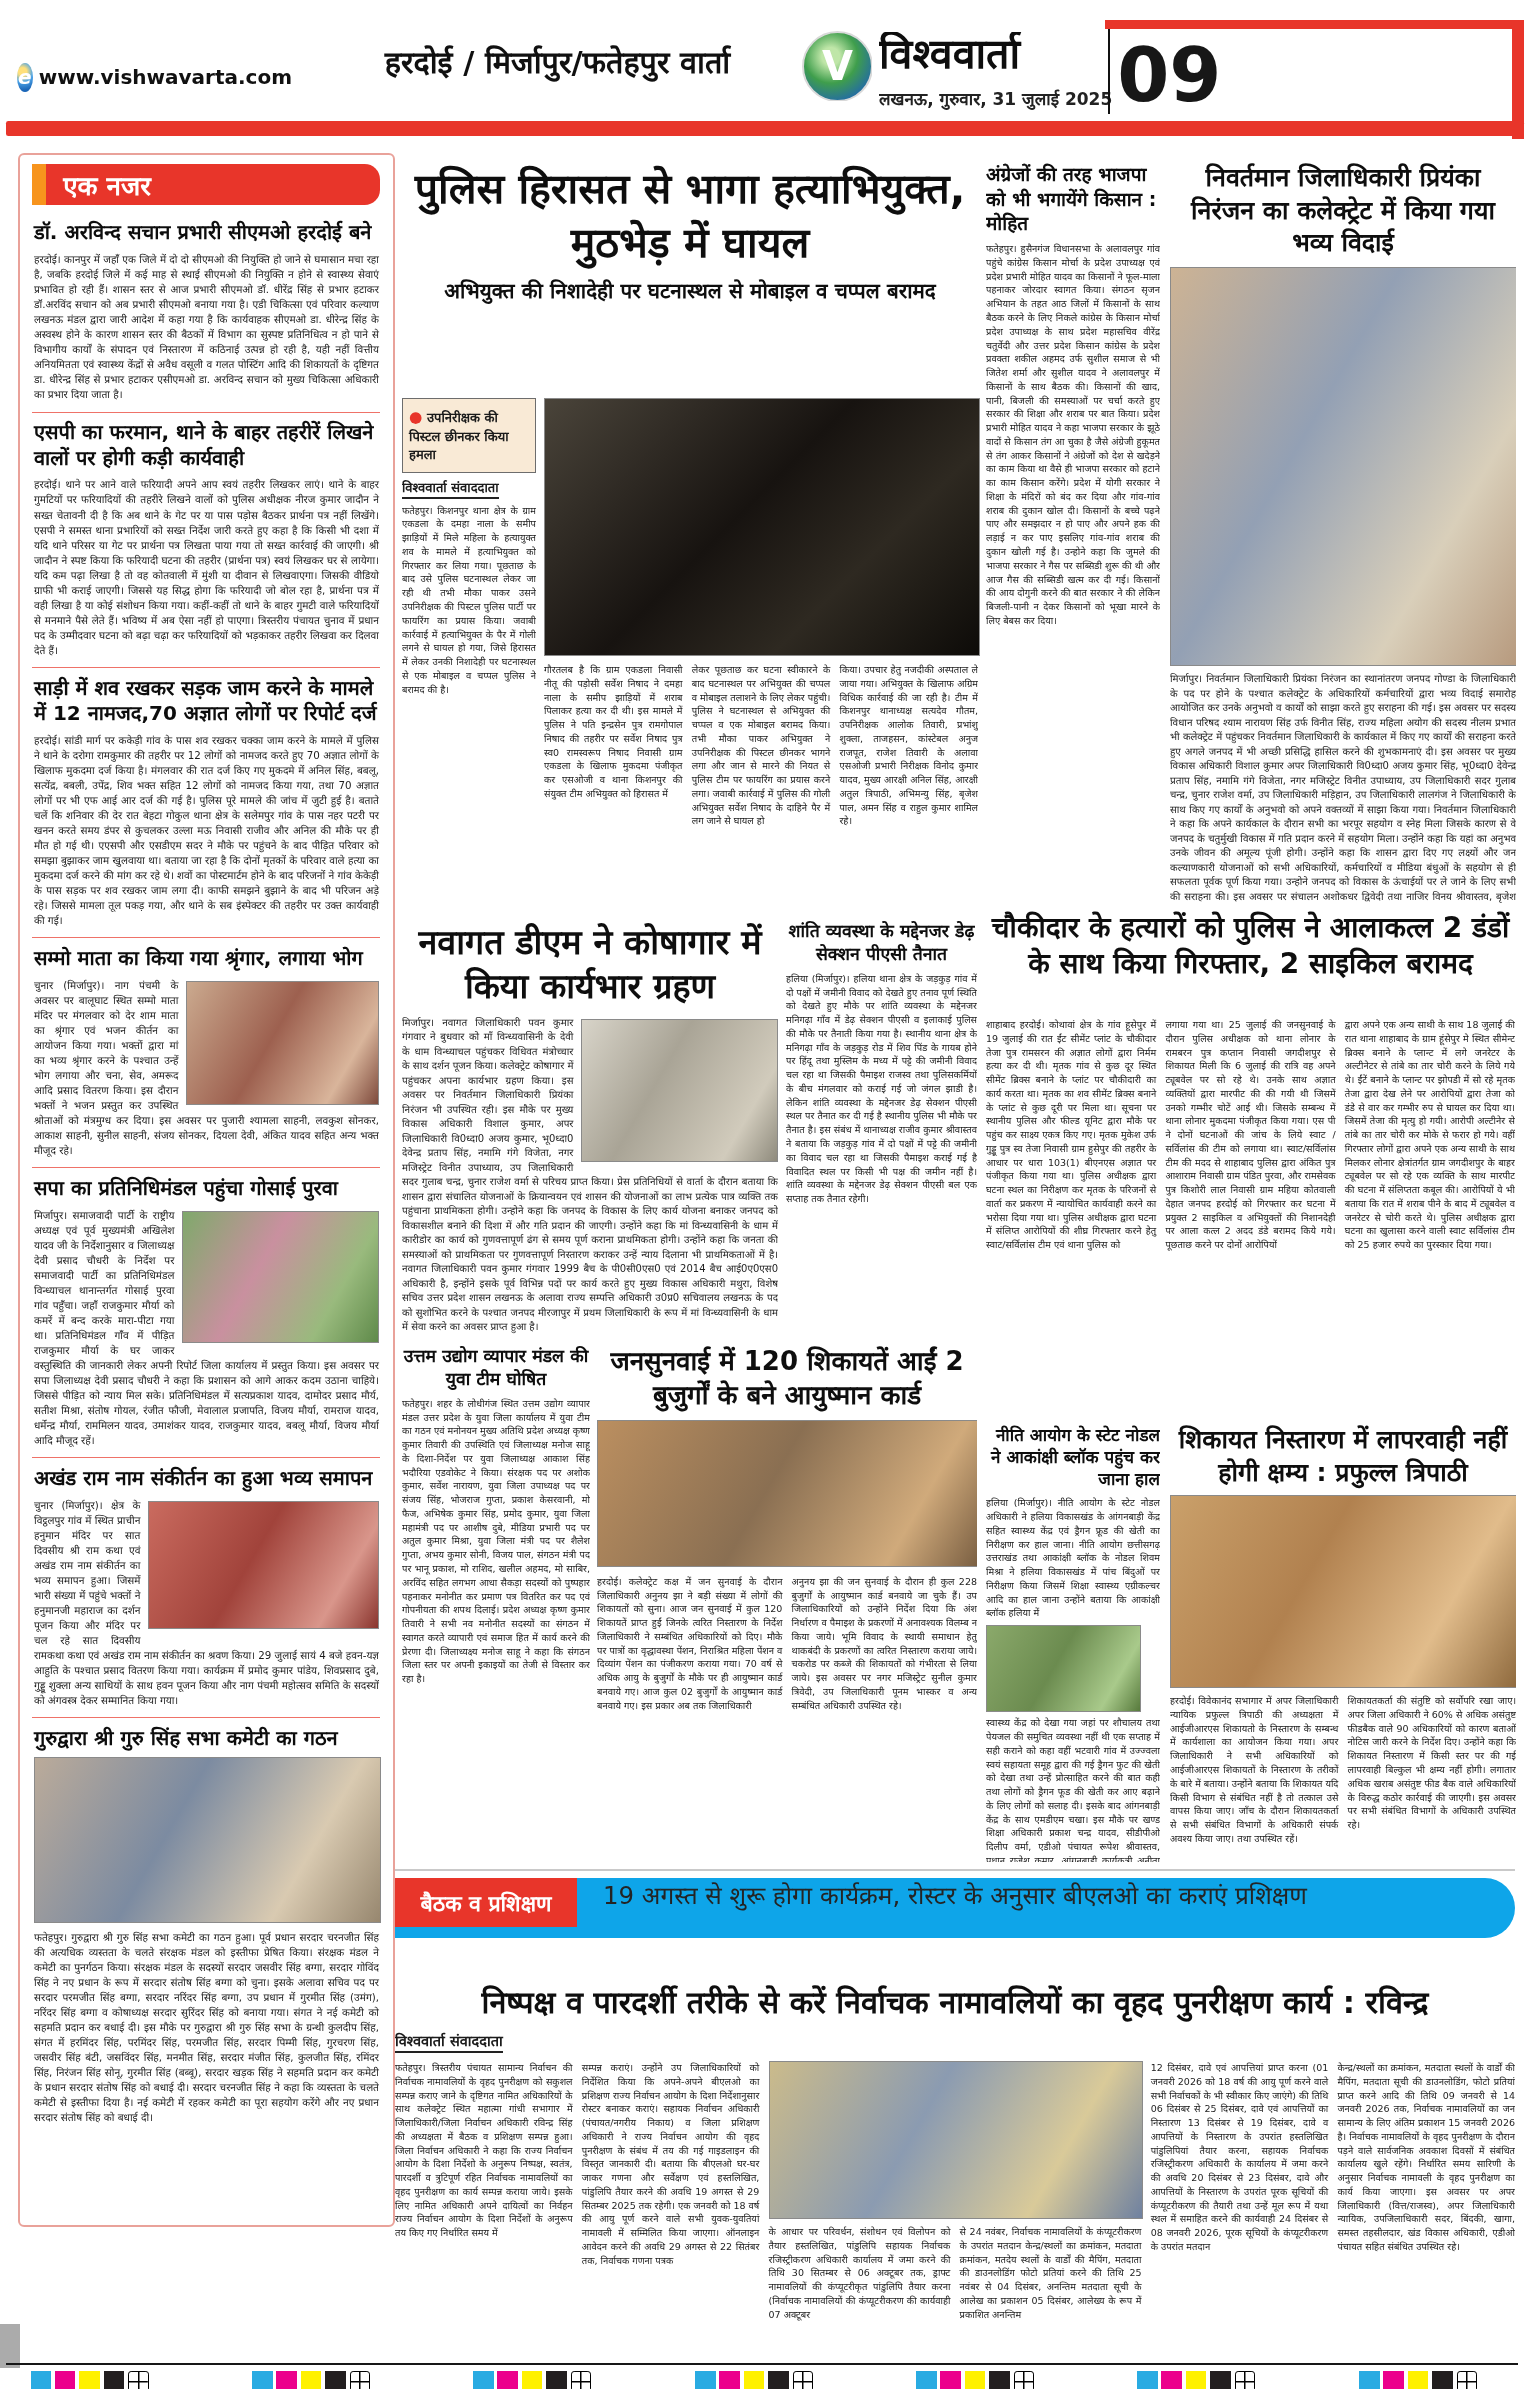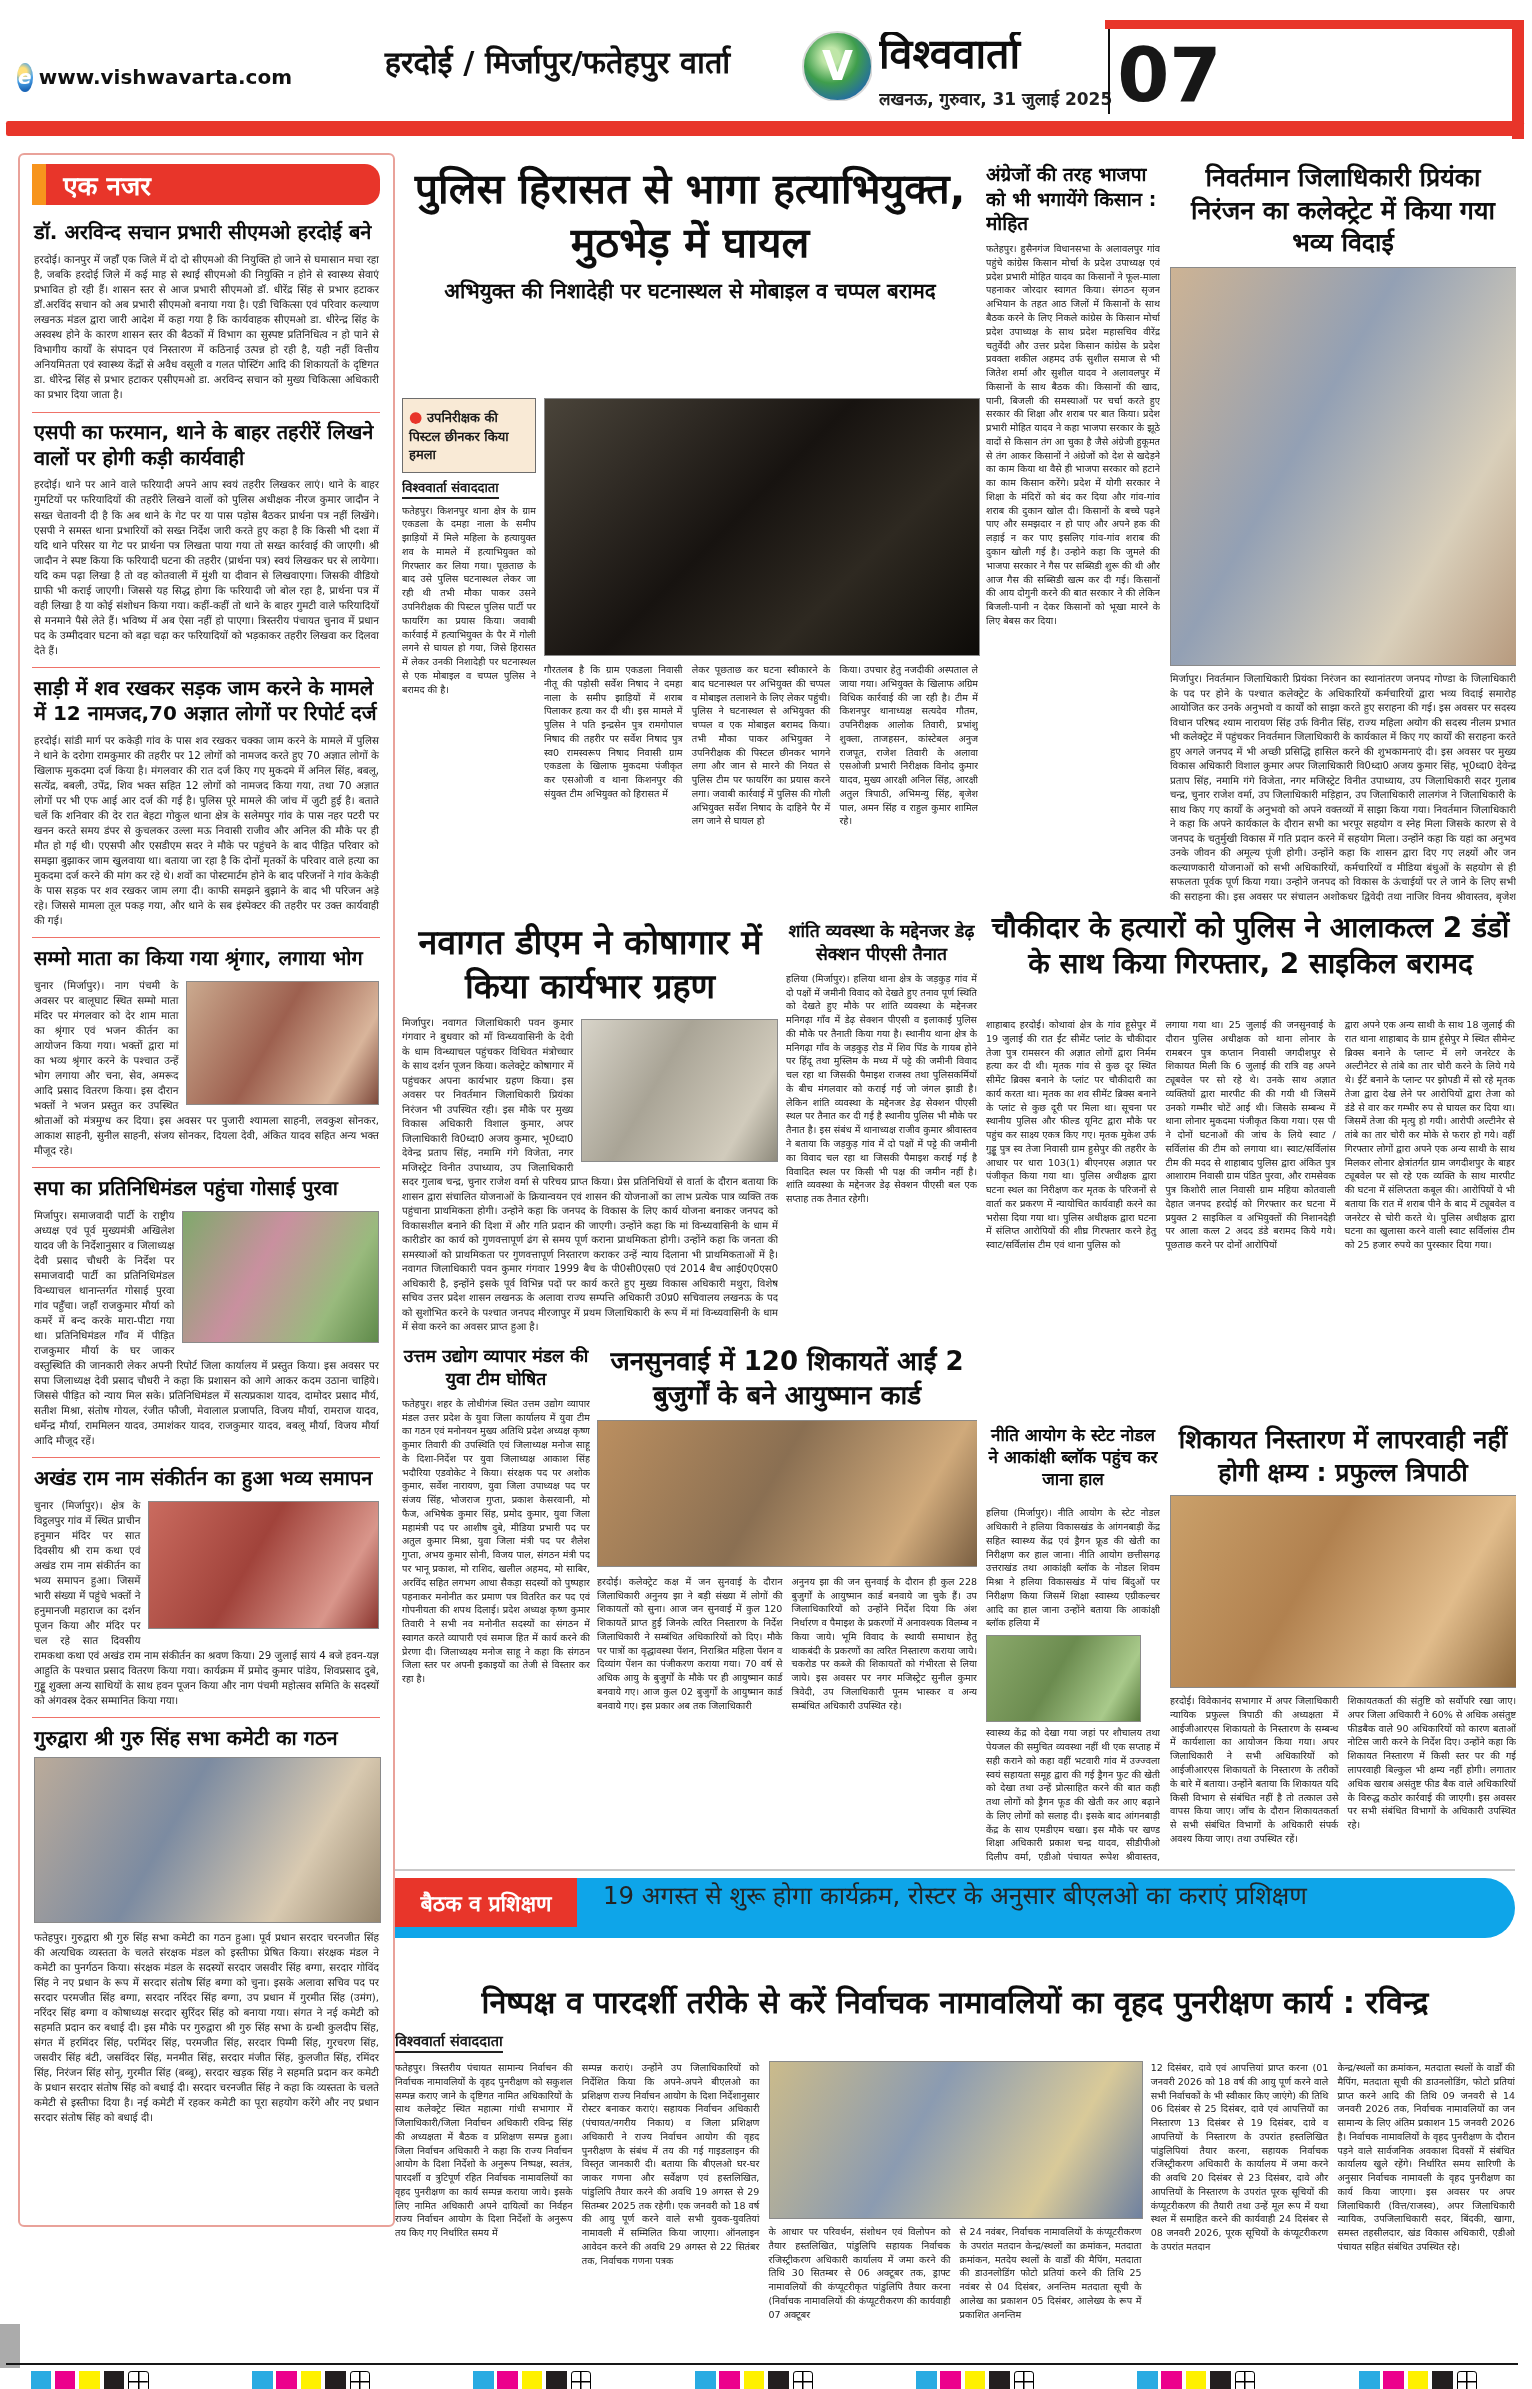--- a/index.html
+++ b/index.html
@@ -92,21 +92,21 @@
   <div class="abs section-title" style="left:344px;top:40px;width:427px;height:53px;">हरदोई / मिर्जापुर/फतेहपुर वार्ता</div>
   <div class="abs" style="left:802px;top:30.5px;width:70px;height:70px;">
     <div class="logo-circle">
         <span>V</span>
       </div>
   </div>
   <div class="abs masthead" style="left:879px;top:32px;width:229px;height:50px;">विश्ववार्ता</div>
   <div class="abs edition" style="left:879px;top:87px;width:237px;height:24.4px;">लखनऊ,  गुरुवार, 31 जुलाई 2025</div>
   <div class="abs vline" style="left:1108px;top:29px;width:2.3px;height:85px;"></div>
   <div class="abs pageno-frame" style="left:1105px;top:20px;width:407px;height:110px;">
-    <div class="pageno" style="position:absolute;left:12.2px;top:9.2px;">07</div>
+    <div class="pageno" style="position:absolute;left:12.2px;top:9.2px;">09</div>
   </div>
   <div class="abs redbar" style="left:6.1px;top:121px;width:1518px;height:15.3px;"></div>
 
   <div class="abs ek-box" style="left:18.3px;top:153px;width:348px;height:2052px;">
     <div class="ek-head">
       <div class="tab-orange"></div>
       <div class="tab-red">
           <span>एक नजर</span>
         </div>
     </div>
@@ -202,21 +202,21 @@
   </div>
 
   <div class="abs hl ctr" style="left:986px;top:910px;width:529px;height:101px;font-size:28px;line-height:1.3;">चौकीदार के हत्यारों को पुलिस ने आलाकत्ल 2 डंडों के साथ किया गिरफ्तार, 2 साइकिल बरामद</div>
   <div class="abs cols" style="left:986px;top:1018px;width:529px;height:397px;">
     <p class="col body" style="font-size:9.5px;">शाहाबाद हरदोई। कोथावां क्षेत्र के गांव हूसेपुर में 19 जुलाई की रात ईंट सीमेंट प्लांट के चौकीदार तेजा पुत्र रामसरन की अज्ञात लोगों द्वारा निर्मम हत्या कर दी थी। मृतक गांव से कुछ दूर स्थित सीमेंट ब्रिक्स बनाने के प्लांट पर चौकीदारी का कार्य करता था। मृतक का शव सीमेंट ब्रिक्स बनाने के प्लांट से कुछ दूरी पर मिला था। सूचना पर स्थानीय पुलिस और फील्ड यूनिट द्वारा मौके पर पहुंच कर साक्ष्य एकत्र किए गए। मृतक मुकेश उर्फ गुड्डू पुत्र स्व तेजा निवासी ग्राम हुसेपुर की तहरीर के आधार पर धारा 103(1) बीएनएस अज्ञात पर पंजीकृत किया गया था। पुलिस अधीक्षक द्वारा घटना स्थल का निरीक्षण कर मृतक के परिजनों से वार्ता कर प्रकरण में न्यायोचित कार्यवाही करने का भरोसा दिया गया था। पुलिस अधीक्षक द्वारा घटना में संलिप्त आरोपियों की शीघ्र गिरफ्तार करने हेतु स्वाट/सर्विलांस टीम एवं थाना पुलिस को</p>
     <p class="col body" style="font-size:9.5px;">लगाया गया था। 25 जुलाई की जनसुनवाई के दौरान पुलिस अधीक्षक को थाना लोनार के रामबरन पुत्र कप्तान निवासी जगदीशपुर से शिकायत मिली कि 6 जुलाई की रात्रि वह अपने ट्यूबवेल पर सो रहे थे। उनके साथ अज्ञात व्यक्तियों द्वारा मारपीट की की गयी थी जिसमें उनको गम्भीर चोटें आई थी। जिसके सम्बन्ध में थाना लोनार मुकदमा पंजीकृत किया गया। एस पी ने दोनों घटनाओं की जांच के लिये स्वाट / सर्विलांस की टीम को लगाया था। स्वाट/सर्विलांस टीम की मदद से शाहाबाद पुलिस द्वारा अंकित पुत्र आशाराम निवासी ग्राम पंडित पुरवा, और रामसेवक पुत्र किशोरी लाल निवासी ग्राम महिया कोतवाली देहात जनपद हरदोई को गिरफ्तार कर घटना में प्रयुक्त 2 साइकिल व अभियुक्तों की निशानदेही पर आला कत्ल 2 अदद डंडे बरामद किये गये। पूछताछ करने पर दोनों आरोपियों</p>
     <p class="col body" style="font-size:9.5px;">द्वारा अपने एक अन्य साथी के साथ 18 जुलाई की रात थाना शाहाबाद के ग्राम हूंसेपुर मे स्थित सीमेन्ट ब्रिक्स बनाने के प्लान्ट में लगे जनरेटर के अल्टीनेटर से तांबे का तार चोरी करने के लिये गये थे। ईंटें बनाने के प्लान्ट पर झोपडी में सो रहे मृतक तेजा द्वारा देख लेने पर आरोपियों द्वारा तेजा को डंडे से वार कर गम्भीर रुप से घायल कर दिया था। जिसमें तेजा की मृत्यु हो गयी। आरोपी अल्टीनेर से तांबे का तार चोरी कर मोके से फरार हो गये। वहीं गिरफ्तार लोगों द्वारा अपने एक अन्य साथी के साथ मिलकर लोनार क्षेत्रांतर्गत ग्राम जगदीशपुर के बाहर ट्यूबवेल पर सो रहे एक व्यक्ति के साथ मारपीट की घटना में संलिप्तता कबूल की। आरोपियों ये भी बताया कि रात में शराब पीने के बाद में ट्यूबवेल व जनरेटर से चोरी करते थे। पुलिस अधीक्षक द्वारा घटना का खुलासा करने वाली स्वाट सर्विलांस टीम को 25 हजार रुपये का पुरस्कार दिया गया।</p>
   </div>
 
   <div class="abs" style="left:986px;top:1424px;width:174px;height:438px;">
-    <div class="hl ctr" style="font-size:17px;line-height:1.3;margin-bottom:16px;">नीति आयोग के स्टेट नोडल ने आकांक्षी ब्लॉक पहुंच कर जाना हाल</div>
+    <div class="hl ctr" style="font-size:17px;line-height:1.3;margin-bottom:6px;text-align:right;">नीति आयोग के स्टेट नोडल ने आकांक्षी ब्लॉक पहुंच कर जाना हाल</div>
     <p class="body" style="font-size:9.5px;">हलिया (मिर्जापुर)। नीति आयोग के स्टेट नोडल अधिकारी ने हलिया विकासखंड के आंगनबाड़ी केंद्र सहित स्वास्थ्य केंद्र एवं ड्रैगन फ्रूड की खेती का निरीक्षण कर हाल जाना। नीति आयोग छत्तीसगढ़ उत्तराखंड तथा आकांक्षी ब्लॉक के नोडल शिवम मिश्रा ने हलिया विकासखंड में पांच बिंदुओं पर निरीक्षण किया जिसमें शिक्षा स्वास्थ्य एग्रीकल्चर आदि का हाल जाना उन्होंने बताया कि आकांक्षी ब्लॉक हलिया में</p>
     <div class="photo ph-field" style="width:153px;height:85px;margin:4.6px 0;"></div>
     <p class="body" style="font-size:9.5px;">स्वास्थ्य केंद्र को देखा गया जहां पर शौचालय तथा पेयजल की समुचित व्यवस्था नहीं थी एक सप्ताह में सही कराने को कहा वहीं भटवारी गांव में उज्ज्वला स्वयं सहायता समूह द्वारा की गई ड्रैगन फुट की खेती को देखा तथा उन्हें प्रोत्साहित करने की बात कही तथा लोगों को ड्रैगन फूड की खेती कर आए बढ़ाने के लिए लोगों को सलाह दी। इसके बाद आंगनबाड़ी केंद्र के साथ एमडीएम चखा। इस मौके पर खण्ड शिक्षा अधिकारी प्रकाश चन्द्र यादव, सीडीपीओ दिलीप वर्मा, एडीओ पंचायत रूपेश श्रीवास्तव, प्रधान राजेश कुमार, आंगनबाड़ी कार्यकत्री अनीता मौर्य आदि उपस्थित रहें।</p>
   </div>
 
   <div class="abs" style="left:1170px;top:1424px;width:346px;height:438px;">
     <div class="hl ctr" style="font-size:25px;line-height:1.3;margin-bottom:6.1px;">शिकायत निस्तारण में लापरवाही नहीं होगी क्षम्य : प्रफुल्ल त्रिपाठी</div>
     <div class="photo ph-meet" style="width:100%;height:191px;margin-bottom:6.1px;"></div>
     <div class="cols">
       <p class="col body" style="font-size:9.5px;">हरदोई। विवेकानंद सभागार में अपर जिलाधिकारी न्यायिक प्रफुल्ल त्रिपाठी की अध्यक्षता में आईजीआरएस शिकायतो के निस्तारण के सम्बन्ध में कार्यशाला का आयोजन किया गया। अपर जिलाधिकारी ने सभी अधिकारियों को आईजीआरएस शिकायतों के निस्तारण के तरीकों के बारे में बताया। उन्होंने बताया कि शिकायत यदि किसी विभाग से संबंधित नहीं है तो तत्काल उसे वापस किया जाए। जाँच के दौरान शिकायतकर्ता से सभी संबंधित विभागों के अधिकारी संपर्क अवश्य किया जाए। तथा उपस्थित रहें।</p>

